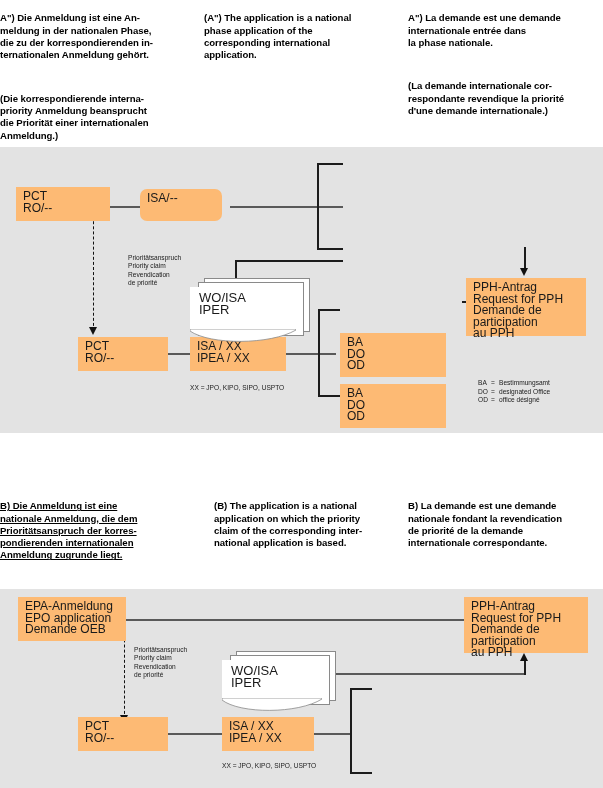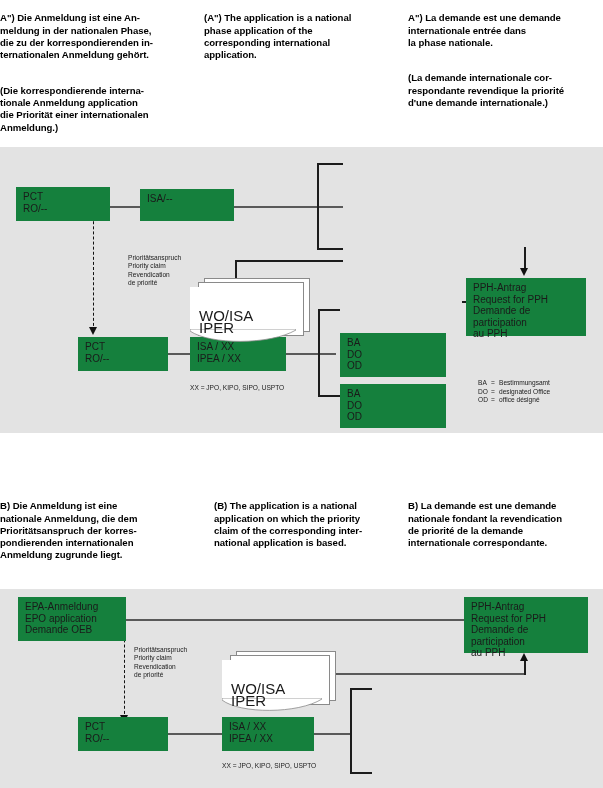--- a/index.html
+++ b/index.html
@@ -14,36 +14,36 @@
   .txtcol{
     position:absolute;
     font-size:9.6px;
     line-height:12.3px;
     font-weight:bold;
     color:#000;
     letter-spacing:-0.05px;
     white-space:pre-line;
   }
   .txtcol p{margin:0;}
-  .txtcol p + p{margin-top:11px;}
+  .txtcol p + p{margin-top:19px;}
 
   
   .panel{
     position:absolute;
     background:#e3e3e3;
     left:0;width:603px;
   }
   #panel-a{top:147px;height:286px;}
   #panel-b{top:589px;height:223px;}
 
   
   .nbox{
     position:absolute;
-    background:#15803d;
-    font-size:10px;
+    background:#fdba74;
+    font-size:12px;
     line-height:11.6px;
     color:#1a1a1a;
     font-family:"Liberation Sans", sans-serif;
     box-sizing:border-box;
     padding:4px 6px 4px 7px;
     white-space:pre-line;
     z-index:5;
   }
 
   
@@ -104,34 +104,34 @@
   .docstack .front{
     position:absolute;left:0;top:9px;
     background:#fff;
     box-sizing:border-box;
   }
   .docstack .front .curve{
     position:absolute;left:0;bottom:-12px;width:100%;height:14px;
   }
   .docstack .lbl{
     position:absolute;left:0;top:9px;
-    font-size:15px;line-height:11.6px;color:#1a1a1a;
-    padding:5px 0 0 9px;white-space:pre-line;margin-top:18px;
+    font-size:13px;line-height:11.6px;color:#1a1a1a;
+    padding:5px 0 0 9px;white-space:pre-line;
   }
 </style>
 </head>
 <body>
 
 <div class="txtcol" id="t-a-de" style="left:0px;top:0px;width:196px;">
   <p>A") Die Anmeldung ist eine An-
 meldung in der nationalen Phase,
 die zu der korrespondierenden in-
 ternationalen Anmeldung gehört.</p>
   <p>(Die korrespondierende interna-
-tionale Anmeldung application
+priority Anmeldung beansprucht
 die Priorität einer internationalen
 Anmeldung.)</p>
 </div>
 
 <div class="txtcol" id="t-a-en" style="left:204px;top:0px;width:198px;">
   <p>(A") The application is a national
 phase application of the
 corresponding international
 application.</p>
 </div>
@@ -145,21 +145,21 @@
 d'une demande internationale.)</p>
 </div>
 
 <div class="panel" id="panel-a">
 
   <div class="nbox" style="left:16px;top:40px;width:94px;height:34px;">PCT
 RO/--</div>
 
   <div class="hline" style="left:110px;top:59px;width:30px;"></div>
 
-  <div class="nbox" style="left:140px;top:42px;width:94px;height:32px;">ISA/--</div>
+  <div class="nbox" style="left:140px;top:42px;width:82px;height:32px;border-radius:7px;">ISA/--</div>
 
   <div class="hline" style="left:230px;top:59px;width:113px;"></div>
 
   <div class="vline-dark" style="left:317px;top:16px;height:87px;"></div>
   <div class="hline-dark" style="left:317px;top:16px;width:26px;"></div>
   <div class="hline-dark" style="left:317px;top:101px;width:26px;"></div>
 
   <div class="vdash" style="left:93px;top:59px;height:125px;"></div>
   <div class="arrowdown" style="left:89px;top:180px;"></div>
 
@@ -223,21 +223,21 @@
     </div>
     <div>
       <span class="k">DO</span><span class="eq">=</span><span>designated Office</span>
     </div>
     <div>
       <span class="k">OD</span><span class="eq">=</span><span>office désigné</span>
     </div>
   </div>
 </div>
 
-<div class="txtcol" id="t-b-de" style="left:0px;top:488px;width:198px;">
+<div class="txtcol" id="t-b-de" style="left:0px;top:488px;width:198px;text-decoration:underline;">
   <p>B) Die Anmeldung ist eine
 nationale Anmeldung, die dem
 Prioritätsanspruch der korres-
 pondierenden internationalen
 Anmeldung zugrunde liegt.</p>
 </div>
 <div class="txtcol" id="t-b-en" style="left:214px;top:488px;width:200px;">
   <p>(B) The application is a national
 application on which the priority
 claim of the corresponding inter-

